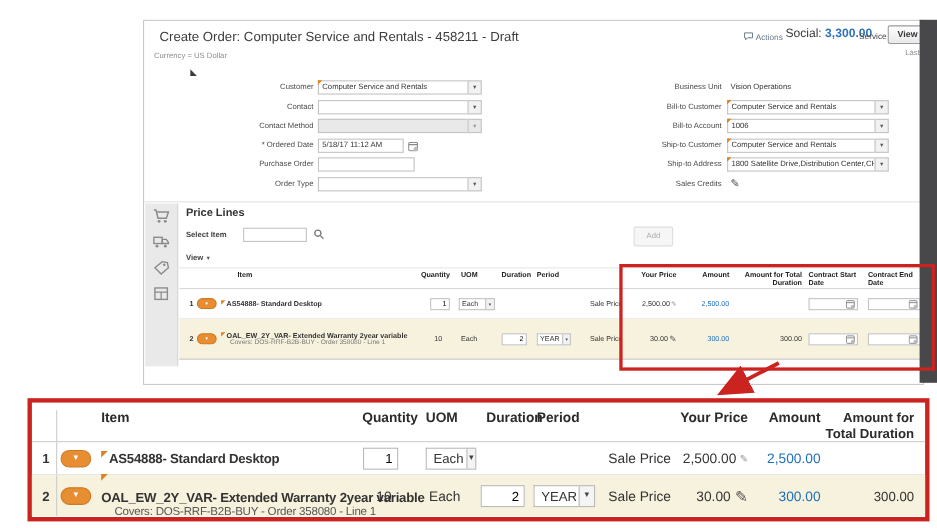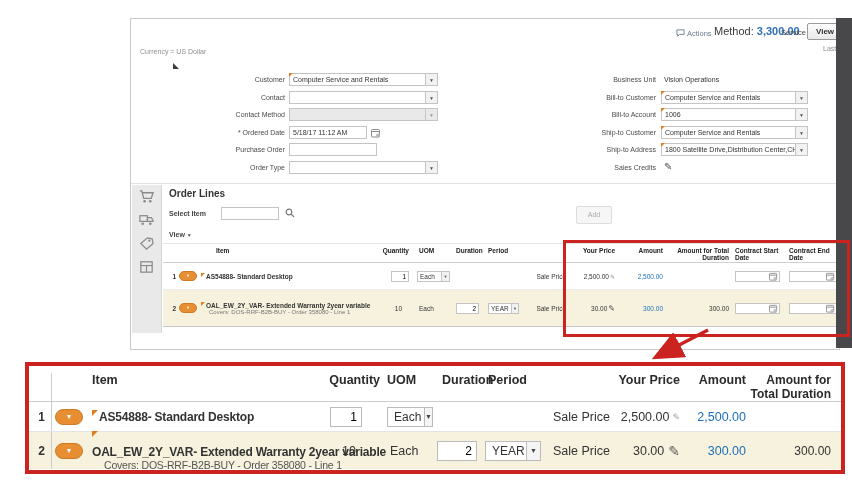--- a/index.html
+++ b/index.html
@@ -104,31 +104,32 @@
   .z-combo .arr{width:15px;border:1px solid #bbb;background:#f4f4f4;color:#444;font-size:7px;text-align:center;line-height:18px;box-sizing:border-box;}
   .z-flag{display:inline-block;width:0;height:0;border-top:6px solid #e07f1f;border-right:6px solid transparent;vertical-align:top;margin-right:1px;}
 </style>
 </head>
 <body>
 
 <div id="stage">
 
   <div class="main-window">
 
+    <div class="title">Create Order: Computer Service and Rentals - 458211 - Draft</div>
     <div class="currency">Currency = US Dollar</div>
     <div class="collapse-tri"></div>
 
     <div class="social">
       <svg width="9" height="9" viewBox="0 0 10 10">
           <path d="M1 1h8v5H4L2 8V6H1z" fill="none" stroke="#6b7a8c" stroke-width="1"></path>
         </svg>
       <span>Actions</span>
     </div>
     <div class="total-wrap">
-      <span>Method:</span>
+      <span>Social:</span>
       <span class="total-val">3,300.00</span>
     </div>
     <div class="actions">
       <span>Service</span>
       <span class="tiny-arr">▼</span>
     </div>
     <div class="save-btn">
       <span>View</span>
     </div>
     <div class="last-txt">Last</div>
@@ -235,21 +236,21 @@
           <path d="M3 9l7-6 5 1 1 5-7 6z" fill="none" stroke="#8a8a8a" stroke-width="1.3"></path>
           <circle cx="12" cy="6" r="1.2" fill="#8a8a8a"></circle>
         </svg>
       <svg class="strip-ic" style="top:73px;" viewBox="0 0 18 18">
           <rect x="3" y="4" width="12" height="11" fill="none" stroke="#8a8a8a" stroke-width="1.3"></rect>
           <line x1="3" y1="8" x2="15" y2="8" stroke="#8a8a8a" stroke-width="1.2"></line>
           <line x1="9" y1="8" x2="9" y2="15" stroke="#8a8a8a" stroke-width="1.2"></line>
         </svg>
     </div>
 
-    <div class="ol-head">Order Lines</div>
+    <div class="ol-head">Price Lines</div>
     <div class="sel-label">Select Item</div>
     <div class="tinput sel-input"></div>
     <svg class="search-ic" width="10" height="10" viewBox="0 0 10 10">
         <circle cx="4" cy="4" r="2.8" fill="none" stroke="#777" stroke-width="1.2"></circle>
         <line x1="6.2" y1="6.2" x2="9" y2="9" stroke="#777" stroke-width="1.2"></line>
       </svg>
     <div class="add-btn">Add</div>
     <div class="view-menu">
       <span>View</span>
       <span class="tiny-arr">▼</span>

